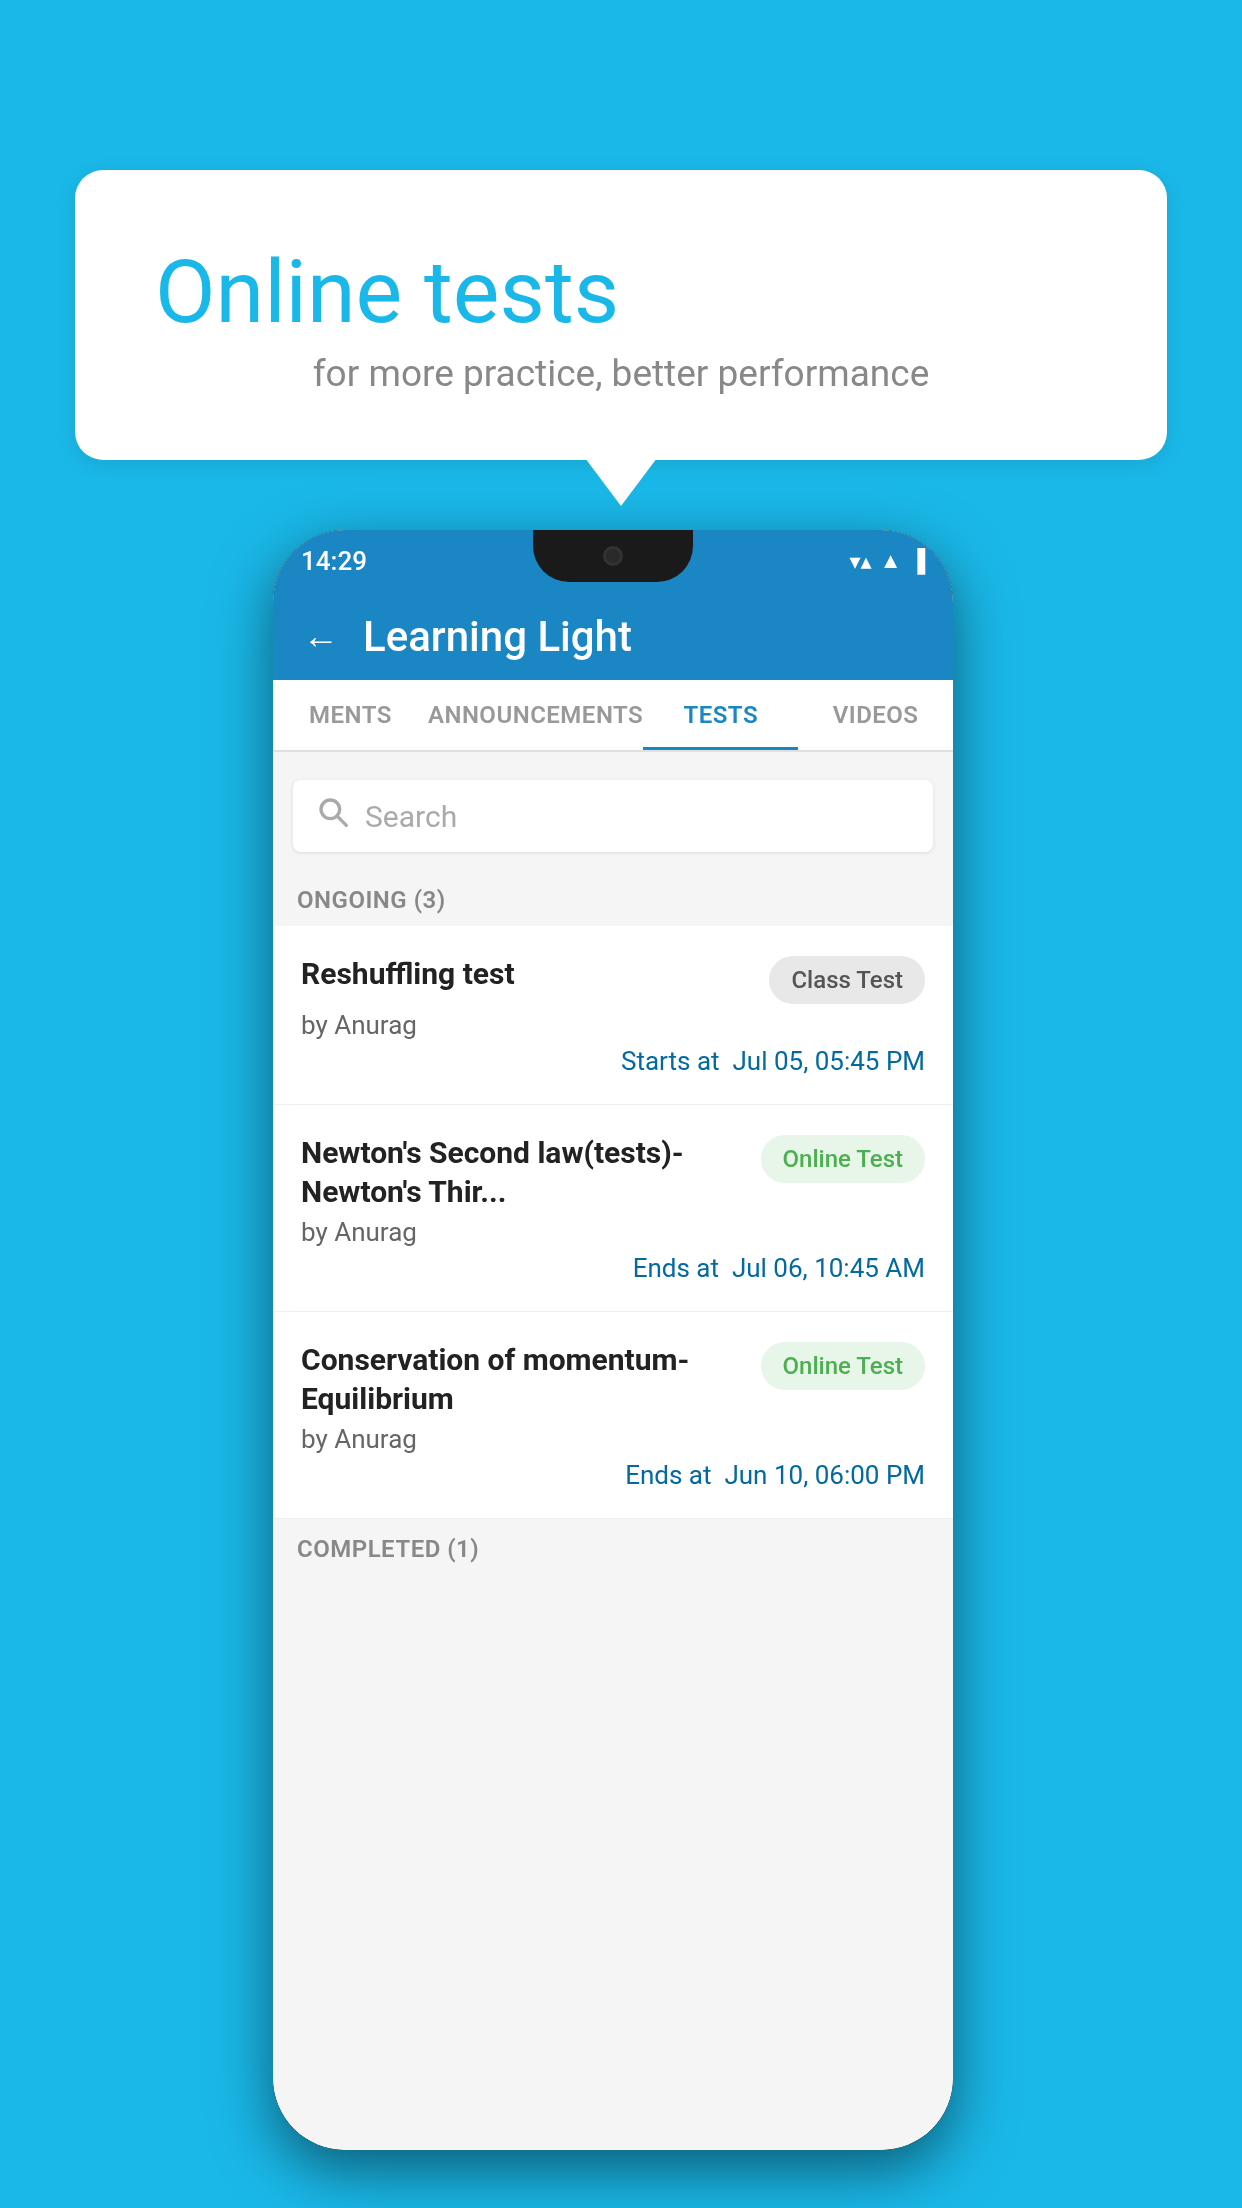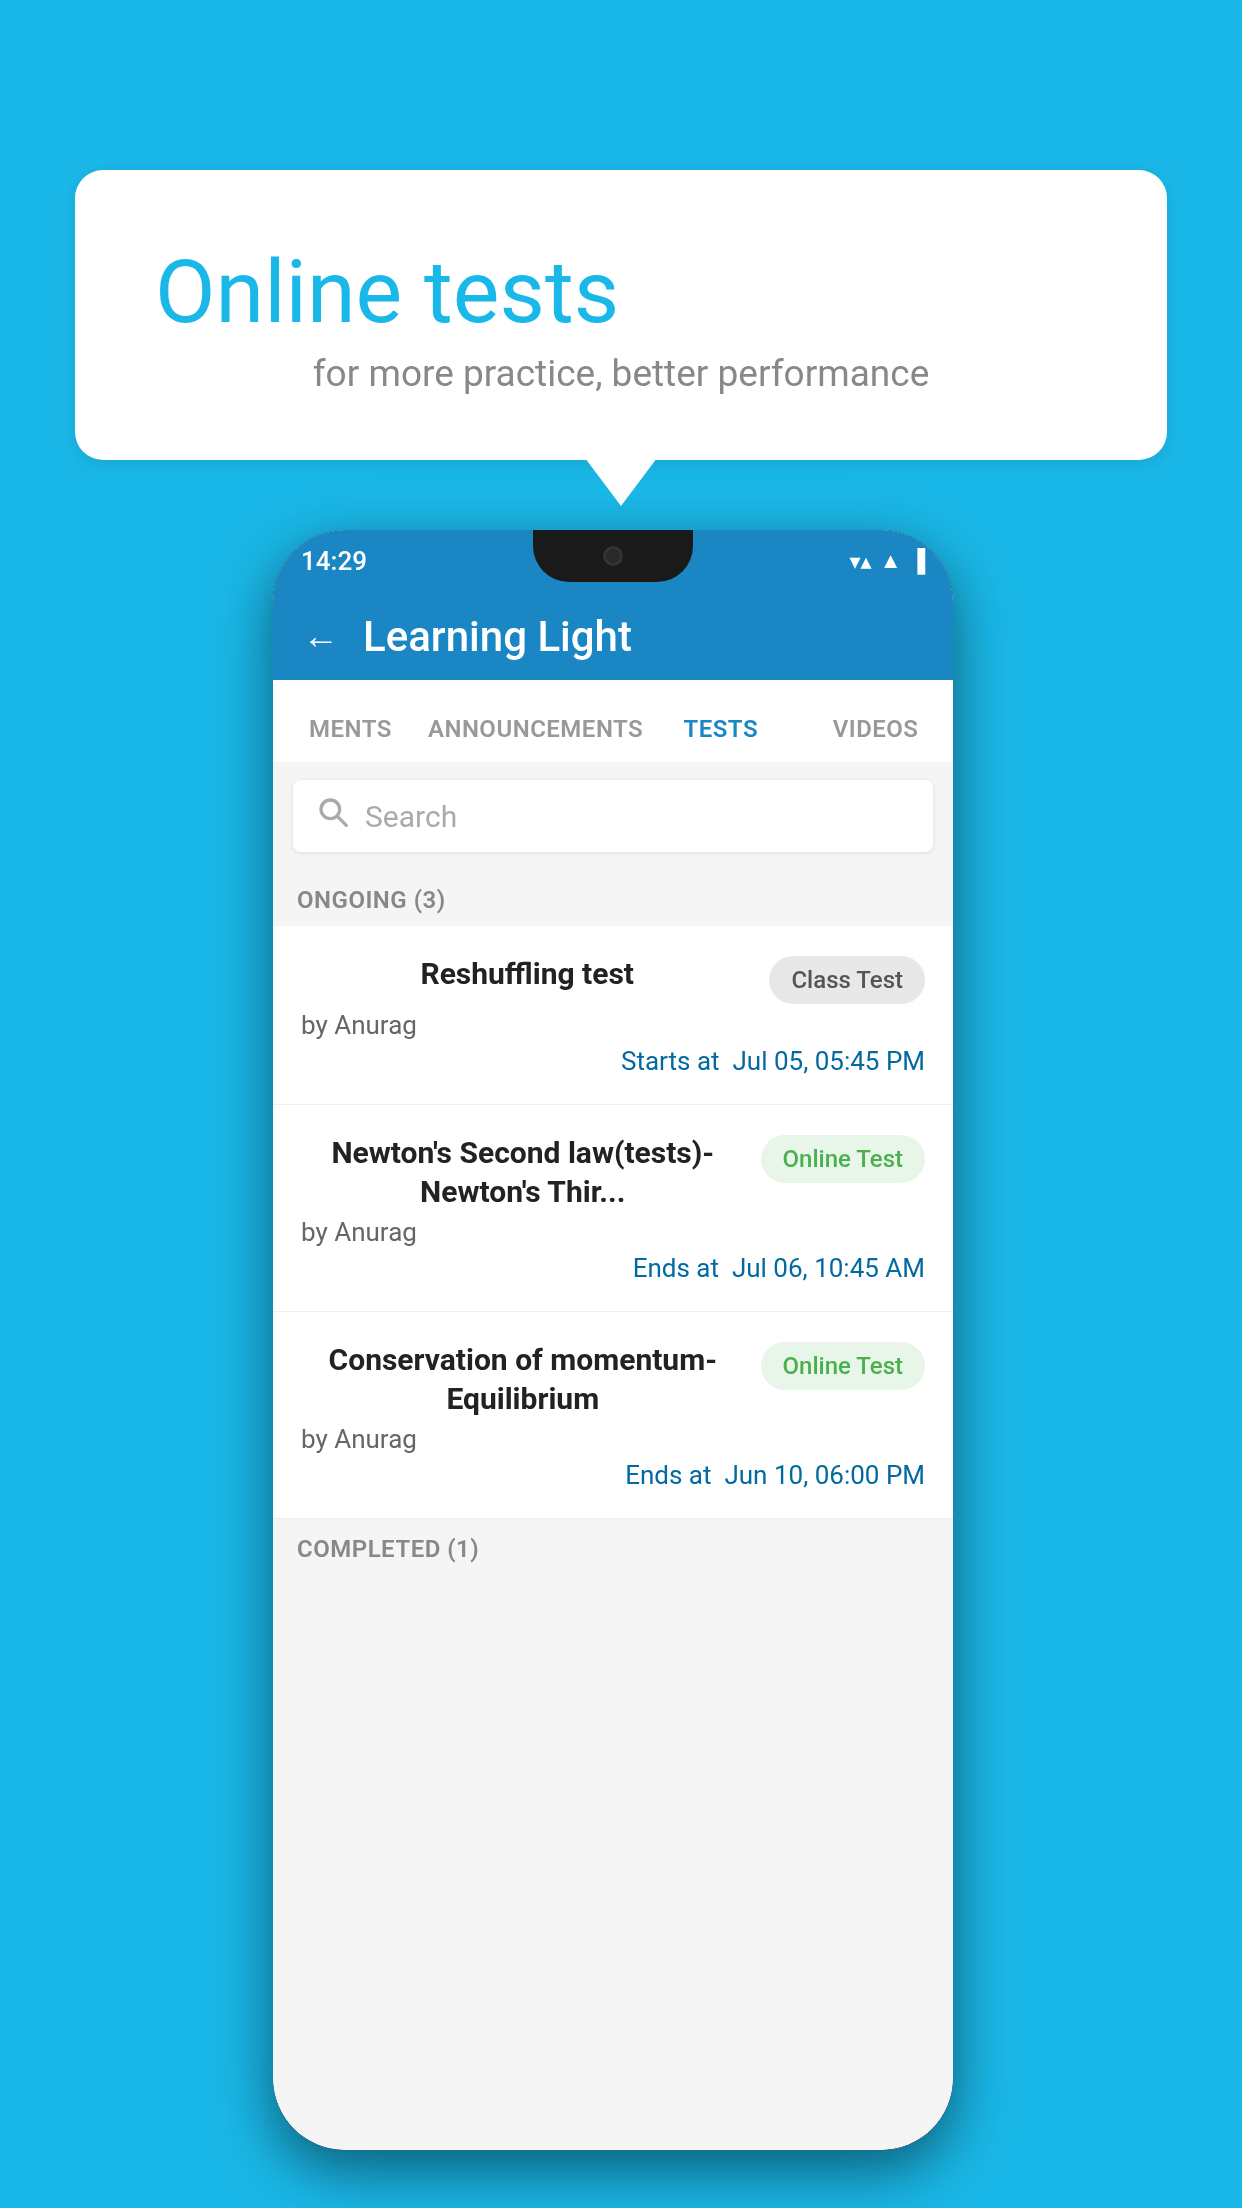--- a/index.html
+++ b/index.html
@@ -174,21 +174,21 @@
       font-size: 42px;
       font-weight: 500;
     }
 
     
     .tabs-bar {
       position: absolute;
       top: 150px;
       left: 0;
       right: 0;
-      height: 100px;
+      height: 72px;
       background: white;
       display: flex;
       align-items: flex-end;
       border-bottom: 2px solid #e0e0e0;
       overflow: hidden;
     }
 
     .tab-item {
       flex: 1;
       height: 100%;
@@ -276,21 +276,20 @@
       align-items: flex-start;
       justify-content: space-between;
     }
 
     .test-name {
       font-size: 30px;
       font-weight: 700;
       color: #222;
       flex: 1;
       line-height: 1.3;
-      text-align: center;
     }
 
     .test-badge {
       border-radius: 30px;
       padding: 10px 22px;
       font-size: 24px;
       font-weight: 500;
       white-space: nowrap;
       margin-left: 16px;
       margin-top: 2px;

